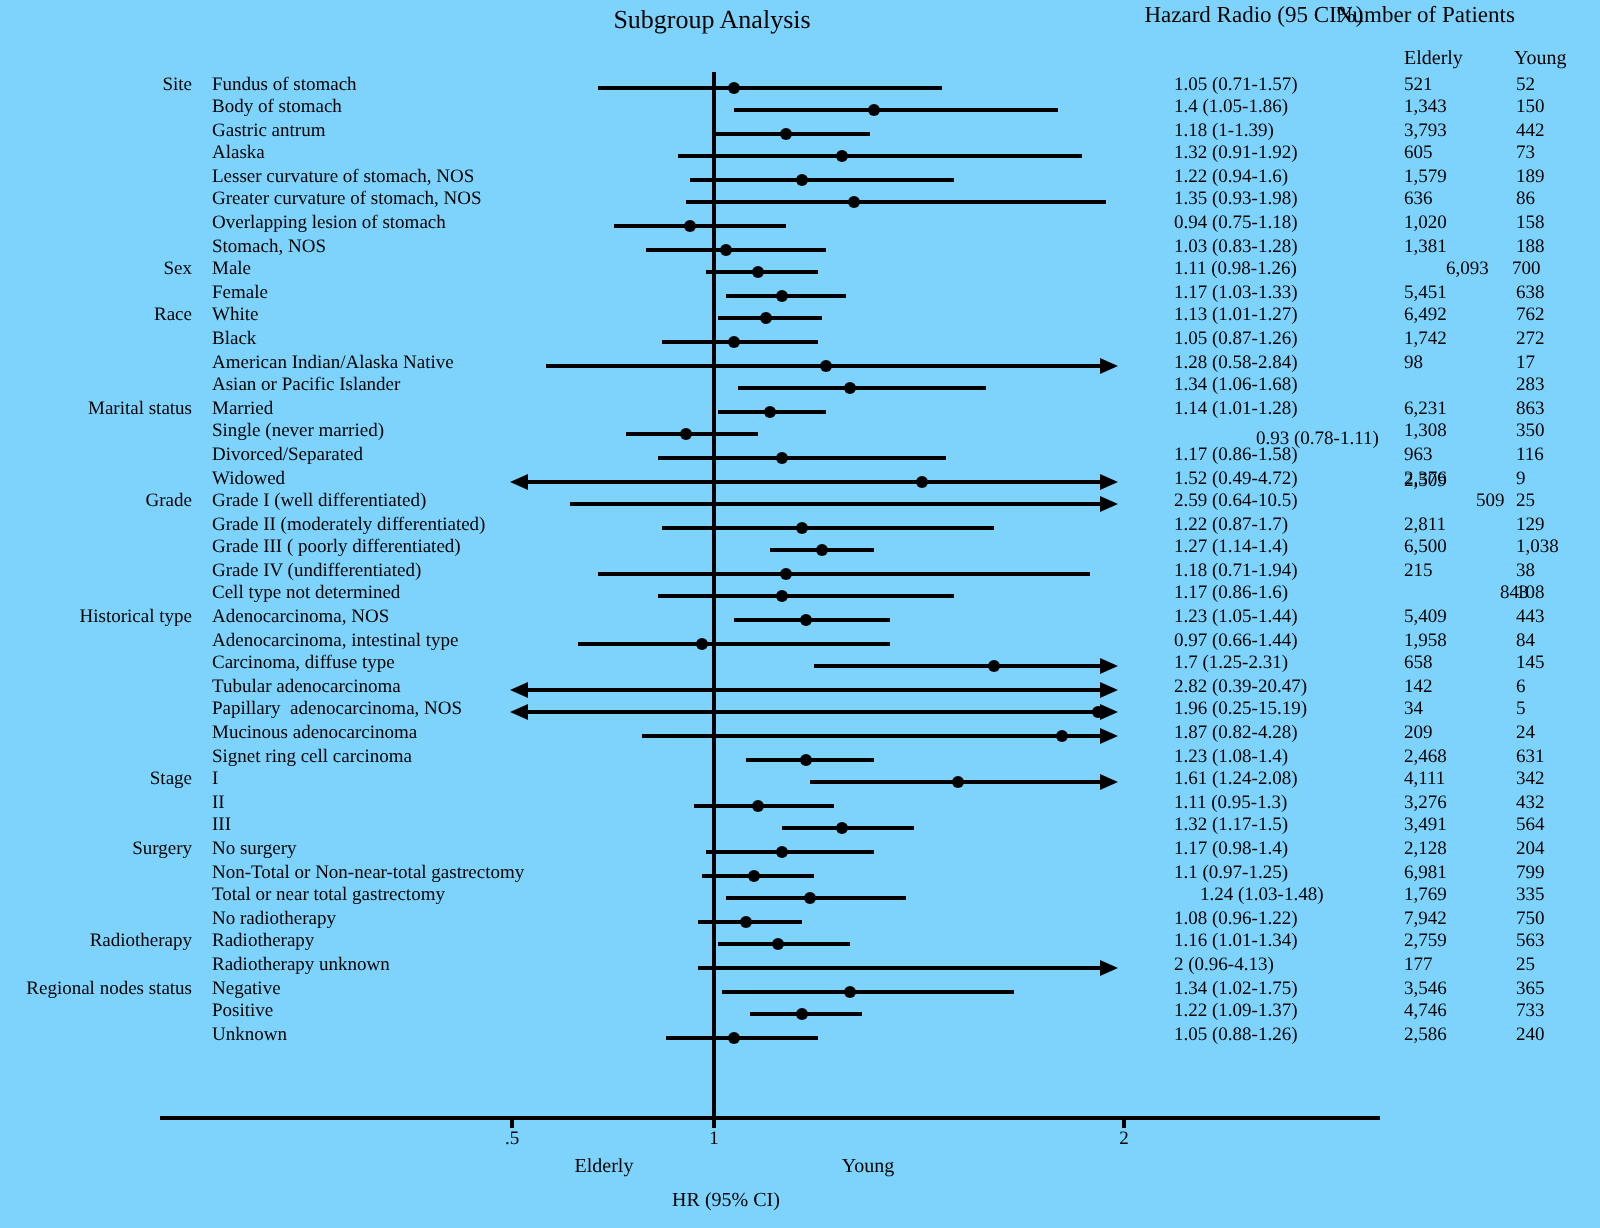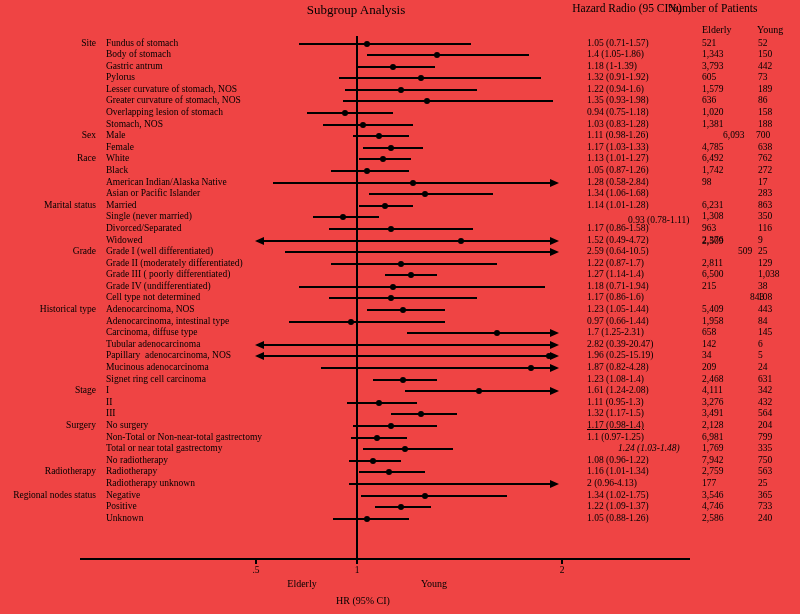--- a/index.html
+++ b/index.html
@@ -1,17 +1,17 @@
 <!DOCTYPE html>
 <html><head>
 <meta charset="utf-8">
 <style>
   html,body { margin:0; padding:0; background:#ffffff; }
   .fig {
-    position:relative; width:800px; height:614px; background:#ef4444;
+    position:relative; width:800px; height:614px; background:#7dd3fc;
     font-family:"Liberation Serif", serif; color:#000; overflow:hidden;
   }
   .t { position:absolute; white-space:pre; }
   .title   { font-size:13px; text-align:center; }
   .colhead { font-size:11.5px; text-align:center; }
   .subhead { font-size:10px; }
   .rowtxt  { font-size:9.5px; }
   .cat     { text-align:right; }
   .ciline  { position:absolute; height:2px; background:#000; }
   .dot     { position:absolute; width:6px; height:6px; border-radius:50%; background:#000; }
@@ -49,21 +49,21 @@
       <div class="dot" style="left: 434px; top: 52.09px;"></div>
       <div class="t rowtxt" style="left: 587px; top: 49.09px;">1.4 (1.05-1.86)</div>
       <div class="t rowtxt" style="left: 702px; top: 49.09px;">1,343</div>
       <div class="t rowtxt" style="left: 758px; top: 49.09px;">150</div>
       <div class="t rowtxt" style="left: 106px; top: 60.68px;">Gastric antrum</div>
       <div class="ciline" style="left: 357px; top: 65.68px; width: 78px;"></div>
       <div class="dot" style="left: 390px; top: 63.68px;"></div>
       <div class="t rowtxt" style="left: 587px; top: 60.68px;">1.18 (1-1.39)</div>
       <div class="t rowtxt" style="left: 702px; top: 60.68px;">3,793</div>
       <div class="t rowtxt" style="left: 758px; top: 60.68px;">442</div>
-      <div class="t rowtxt" style="left: 106px; top: 72.27px;">Pylorus</div>
+      <div class="t rowtxt" style="left: 106px; top: 72.27px;">Alaska</div>
       <div class="ciline" style="left: 339px; top: 77.27px; width: 202px;"></div>
       <div class="dot" style="left: 418px; top: 75.27px;"></div>
       <div class="t rowtxt" style="left: 587px; top: 72.27px;">1.32 (0.91-1.92)</div>
       <div class="t rowtxt" style="left: 702px; top: 72.27px;">605</div>
       <div class="t rowtxt" style="left: 758px; top: 72.27px;">73</div>
       <div class="t rowtxt" style="left: 106px; top: 83.86px;">Lesser curvature of stomach, NOS</div>
       <div class="ciline" style="left: 345px; top: 88.86px; width: 132px;"></div>
       <div class="dot" style="left: 398px; top: 86.86px;"></div>
       <div class="t rowtxt" style="left: 587px; top: 83.86px;">1.22 (0.94-1.6)</div>
       <div class="t rowtxt" style="left: 702px; top: 83.86px;">1,579</div>
@@ -90,21 +90,21 @@
       <div class="t rowtxt" style="left: 106px; top: 130.22px;">Male</div>
       <div class="ciline" style="left: 353px; top: 135.22px; width: 56px;"></div>
       <div class="dot" style="left: 376px; top: 133.22px;"></div>
       <div class="t rowtxt" style="left: 587px; top: 130.22px;">1.11 (0.98-1.26)</div>
       <div class="t rowtxt" style="left: 702px; top: 130.22px; padding-left: 21px;">6,093</div>
       <div class="t rowtxt" style="left: 756px; top: 130.22px;">700</div>
       <div class="t rowtxt" style="left: 106px; top: 141.81px;">Female</div>
       <div class="ciline" style="left: 363px; top: 146.81px; width: 60px;"></div>
       <div class="dot" style="left: 388px; top: 144.81px;"></div>
       <div class="t rowtxt" style="left: 587px; top: 141.81px;">1.17 (1.03-1.33)</div>
-      <div class="t rowtxt" style="left: 702px; top: 141.81px;">4,785</div>
+      <div class="t rowtxt" style="left: 702px; top: 141.81px;">5,451</div>
       <div class="t rowtxt" style="left: 758px; top: 141.81px;">638</div>
       <div class="t rowtxt cat" style="left: 0px; top: 153.4px; width: 96px;">Race</div>
       <div class="t rowtxt" style="left: 106px; top: 153.4px;">White</div>
       <div class="ciline" style="left: 359px; top: 158.4px; width: 52px;"></div>
       <div class="dot" style="left: 380px; top: 156.4px;"></div>
       <div class="t rowtxt" style="left: 587px; top: 153.4px;">1.13 (1.01-1.27)</div>
       <div class="t rowtxt" style="left: 702px; top: 153.4px;">6,492</div>
       <div class="t rowtxt" style="left: 758px; top: 153.4px;">762</div>
       <div class="t rowtxt" style="left: 106px; top: 164.99px;">Black</div>
       <div class="ciline" style="left: 331px; top: 169.99px; width: 78px;"></div>
@@ -248,33 +248,33 @@
       <div class="t rowtxt" style="left: 106px; top: 408.38px;">III</div>
       <div class="ciline" style="left: 391px; top: 413.38px; width: 66px;"></div>
       <div class="dot" style="left: 418px; top: 411.38px;"></div>
       <div class="t rowtxt" style="left: 587px; top: 408.38px;">1.32 (1.17-1.5)</div>
       <div class="t rowtxt" style="left: 702px; top: 408.38px;">3,491</div>
       <div class="t rowtxt" style="left: 758px; top: 408.38px;">564</div>
       <div class="t rowtxt cat" style="left: 0px; top: 419.97px; width: 96px;">Surgery</div>
       <div class="t rowtxt" style="left: 106px; top: 419.97px;">No surgery</div>
       <div class="ciline" style="left: 353px; top: 424.97px; width: 84px;"></div>
       <div class="dot" style="left: 388px; top: 422.97px;"></div>
-      <div class="t rowtxt" style="left: 587px; top: 419.97px; text-decoration: underline;">1.17 (0.98-1.4)</div>
+      <div class="t rowtxt" style="left: 587px; top: 419.97px;">1.17 (0.98-1.4)</div>
       <div class="t rowtxt" style="left: 702px; top: 419.97px;">2,128</div>
       <div class="t rowtxt" style="left: 758px; top: 419.97px;">204</div>
       <div class="t rowtxt" style="left: 106px; top: 431.56px;">Non-Total or Non-near-total gastrectomy</div>
       <div class="ciline" style="left: 351px; top: 436.56px; width: 56px;"></div>
       <div class="dot" style="left: 374px; top: 434.56px;"></div>
       <div class="t rowtxt" style="left: 587px; top: 431.56px;">1.1 (0.97-1.25)</div>
       <div class="t rowtxt" style="left: 702px; top: 431.56px;">6,981</div>
       <div class="t rowtxt" style="left: 758px; top: 431.56px;">799</div>
       <div class="t rowtxt" style="left: 106px; top: 443.15px;">Total or near total gastrectomy</div>
       <div class="ciline" style="left: 363px; top: 448.15px; width: 90px;"></div>
       <div class="dot" style="left: 402px; top: 446.15px;"></div>
-      <div class="t rowtxt" style="left: 618px; top: 443.15px; font-style: italic;">1.24 (1.03-1.48)</div>
+      <div class="t rowtxt" style="left: 600px; top: 443.15px;">1.24 (1.03-1.48)</div>
       <div class="t rowtxt" style="left: 702px; top: 443.15px;">1,769</div>
       <div class="t rowtxt" style="left: 758px; top: 443.15px;">335</div>
       <div class="t rowtxt" style="left: 106px; top: 454.74px;">No radiotherapy</div>
       <div class="ciline" style="left: 349px; top: 459.74px; width: 52px;"></div>
       <div class="dot" style="left: 370px; top: 457.74px;"></div>
       <div class="t rowtxt" style="left: 587px; top: 454.74px;">1.08 (0.96-1.22)</div>
       <div class="t rowtxt" style="left: 702px; top: 454.74px;">7,942</div>
       <div class="t rowtxt" style="left: 758px; top: 454.74px;">750</div>
       <div class="t rowtxt cat" style="left: 0px; top: 466.33px; width: 96px;">Radiotherapy</div>
       <div class="t rowtxt" style="left: 106px; top: 466.33px;">Radiotherapy</div>

